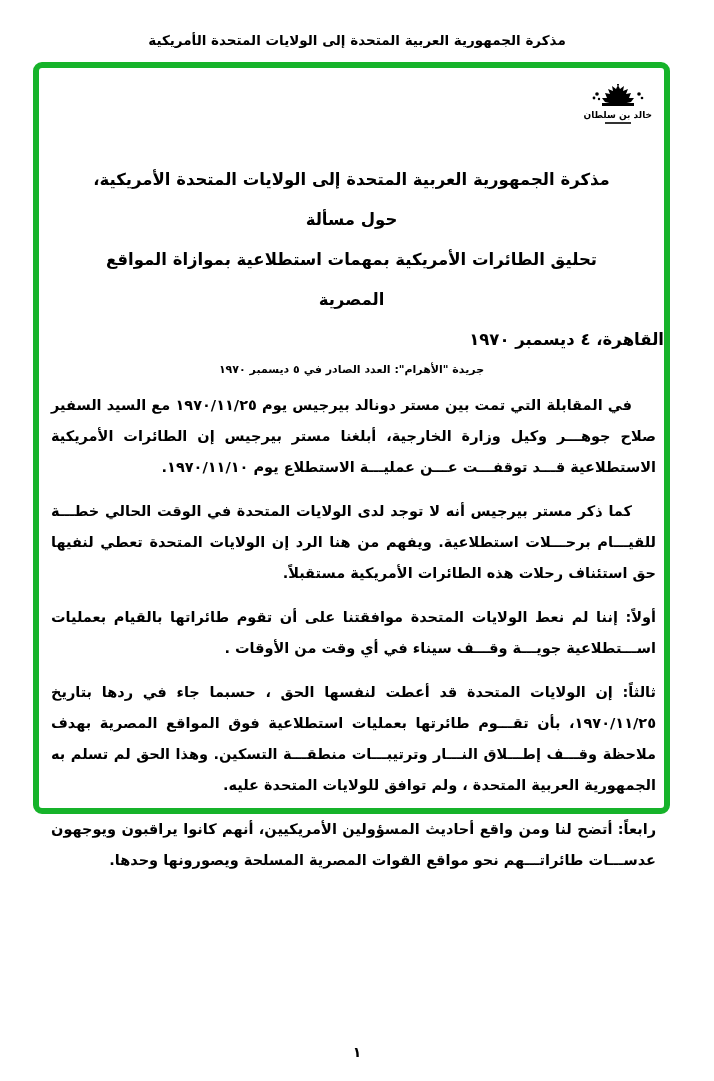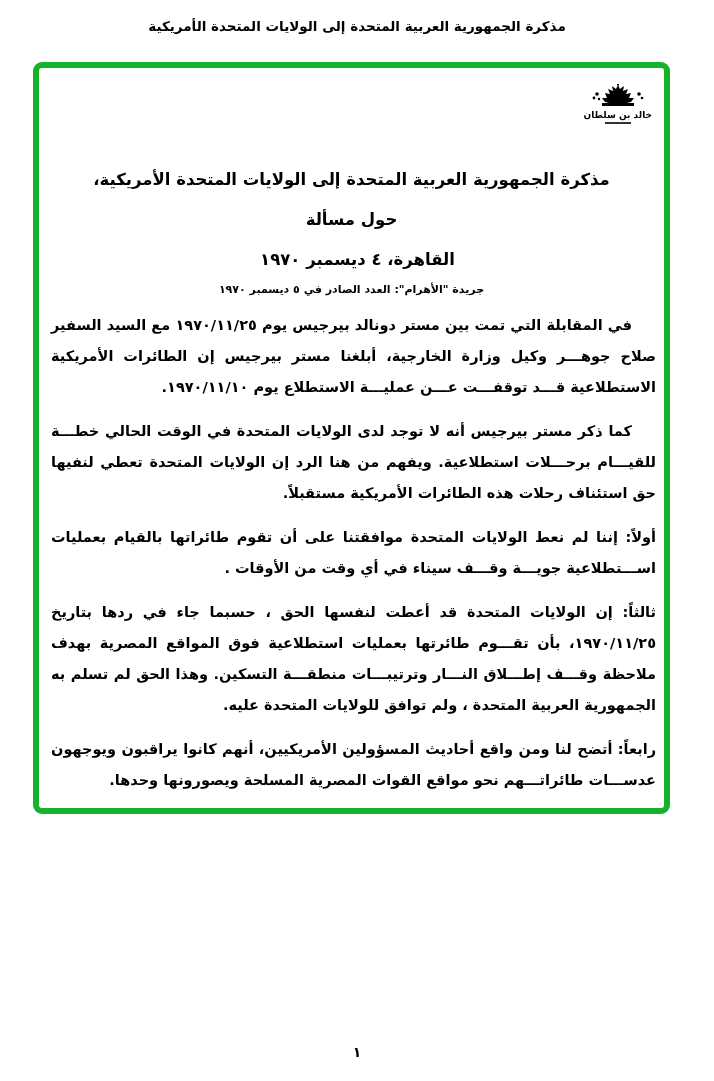--- a/index.html
+++ b/index.html
@@ -12,21 +12,21 @@
   .page {
     position: relative;
     width: 714px;
     height: 1081px;
     background: #ffffff;
     overflow: hidden;
     direction: rtl;
   }
   .running-header {
     position: absolute;
-    top: 18px;
+    top: 32px;
     left: 0;
     width: 100%;
     text-align: center;
     font-size: 13.5px;
     letter-spacing: 0.2px;
   }
   .frame {
     position: absolute;
     left: 33px;
     top: 62px;
@@ -59,21 +59,21 @@
   }
   .title-block {
     margin-top: 92px;
     text-align: center;
     font-size: 16.5px;
     line-height: 40px;
     padding: 0 36px;
   }
   .dateline {
     margin-top: 10px;
-    text-align: center;
+    text-align: right;
     font-size: 16.5px;
     padding-left: 12px;
   }
   .source-line {
     margin-top: 14px;
     text-align: center;
     font-size: 11px;
   }
   .content {
     margin-top: 14px;
@@ -114,20 +114,21 @@
         <circle cx="49" cy="10" r="1.8" fill="#000"></circle>
         <circle cx="52" cy="14" r="1.3" fill="#000"></circle>
         <circle cx="28" cy="0.8" r="1" fill="#000"></circle>
       </svg>
       <div class="stamp-name">خالد بن سلطان</div>
       <div class="stamp-underline"></div>
     </div>
 
     <div class="title-block">
       <div>مذكرة الجمهورية العربية المتحدة إلى الولايات المتحدة الأمريكية، حول مسألة</div>
+      <div>تحليق الطائرات الأمريكية بمهمات استطلاعية بموازاة المواقع المصرية</div>
     </div>
 
     <div class="dateline">القاهرة، ٤ ديسمبر ١٩٧٠</div>
 
     <div class="source-line">جريدة "الأهرام": العدد الصادر في ٥ ديسمبر ١٩٧٠</div>
 
     <div class="content">
       <p class="p-indent">في المقابلة التي تمت بين مستر دونالد بيرجيس يوم ١٩٧٠/١١/٢٥ مع السيد السفير صلاح جوهـــر وكيل وزارة الخارجية، أبلغنا مستر بيرجيس إن الطائرات الأمريكية الاستطلاعية قـــد توقفـــت عـــن عمليـــة الاستطلاع يوم ١٩٧٠/١١/١٠.</p>
       <p class="p-indent">كما ذكر مستر بيرجيس أنه لا توجد لدى الولايات المتحدة في الوقت الحالي خطـــة للقيـــام برحـــلات استطلاعية. ويفهم من هنا الرد إن الولايات المتحدة تعطي لنفيها حق استئناف رحلات هذه الطائرات الأمريكية مستقبلاً.</p>
       <p>أولاً: إننا لم نعط الولايات المتحدة موافقتنا على أن تقوم طائراتها بالقيام بعمليات اســـتطلاعية جويـــة وقـــف سيناء في أي وقت من الأوقات .</p>

